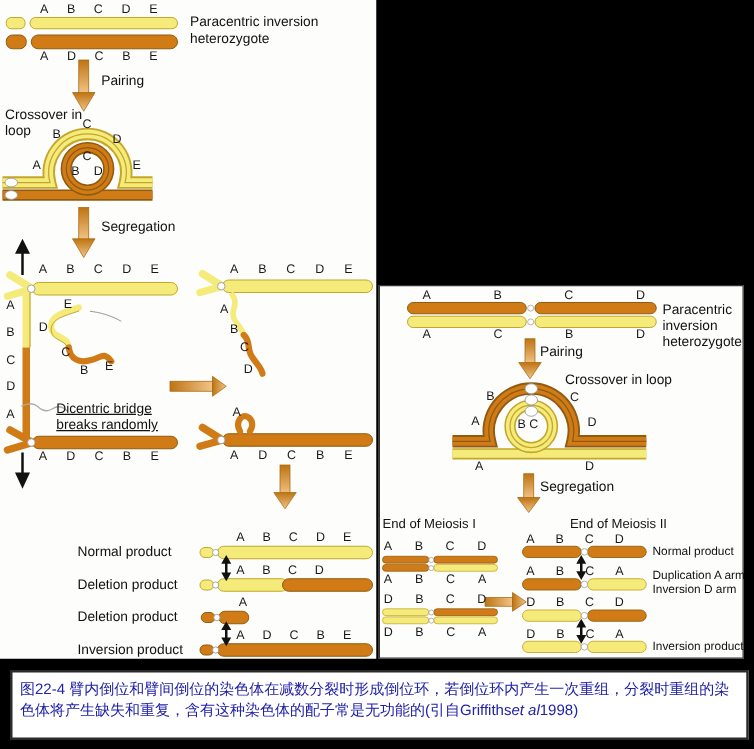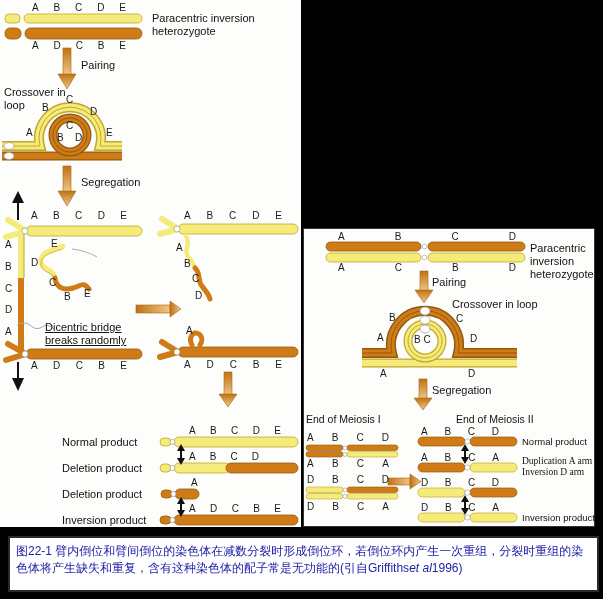--- a/index.html
+++ b/index.html
@@ -418,24 +418,24 @@
       <span>D</span>
   </div>
   <div class="row" style="left:421px;top:502px;width:78px;">
     <span>D</span>
       <span>B</span>
       <span>C</span>
       <span>A</span>
   </div>
 
   <div class="lbl small" style="left:522px;top:437px;">Normal product</div>
-  <div class="lbl small" style="left:522px;top:456px;font-family:Liberation Serif, serif;">
+  <div class="lbl small" style="left:522px;top:456px;">
     <div>Duplication A arm</div>
     <div>Inversion D arm</div>
   </div>
   <div class="lbl small" style="left:522px;top:513px;">Inversion product</div>
 
   <div id="caption">
-    <div>图22-1 臂内倒位和臂间倒位的染色体在减数分裂时形成倒位环，若倒位环内产生一次重组，分裂时重组的染</div>
-    <div><span>色体将产生缺失和重复，含有这种染色体的配子常是无功能的(引自Griffiths</span><em>et al</em><span>1996)</span></div>
+    <div>图22-4 臂内倒位和臂间倒位的染色体在减数分裂时形成倒位环，若倒位环内产生一次重组，分裂时重组的染</div>
+    <div><span>色体将产生缺失和重复，含有这种染色体的配子常是无功能的(引自Griffiths</span><em>et al</em><span>1998)</span></div>
   </div>
 
 </div>
 
 </body></html>

